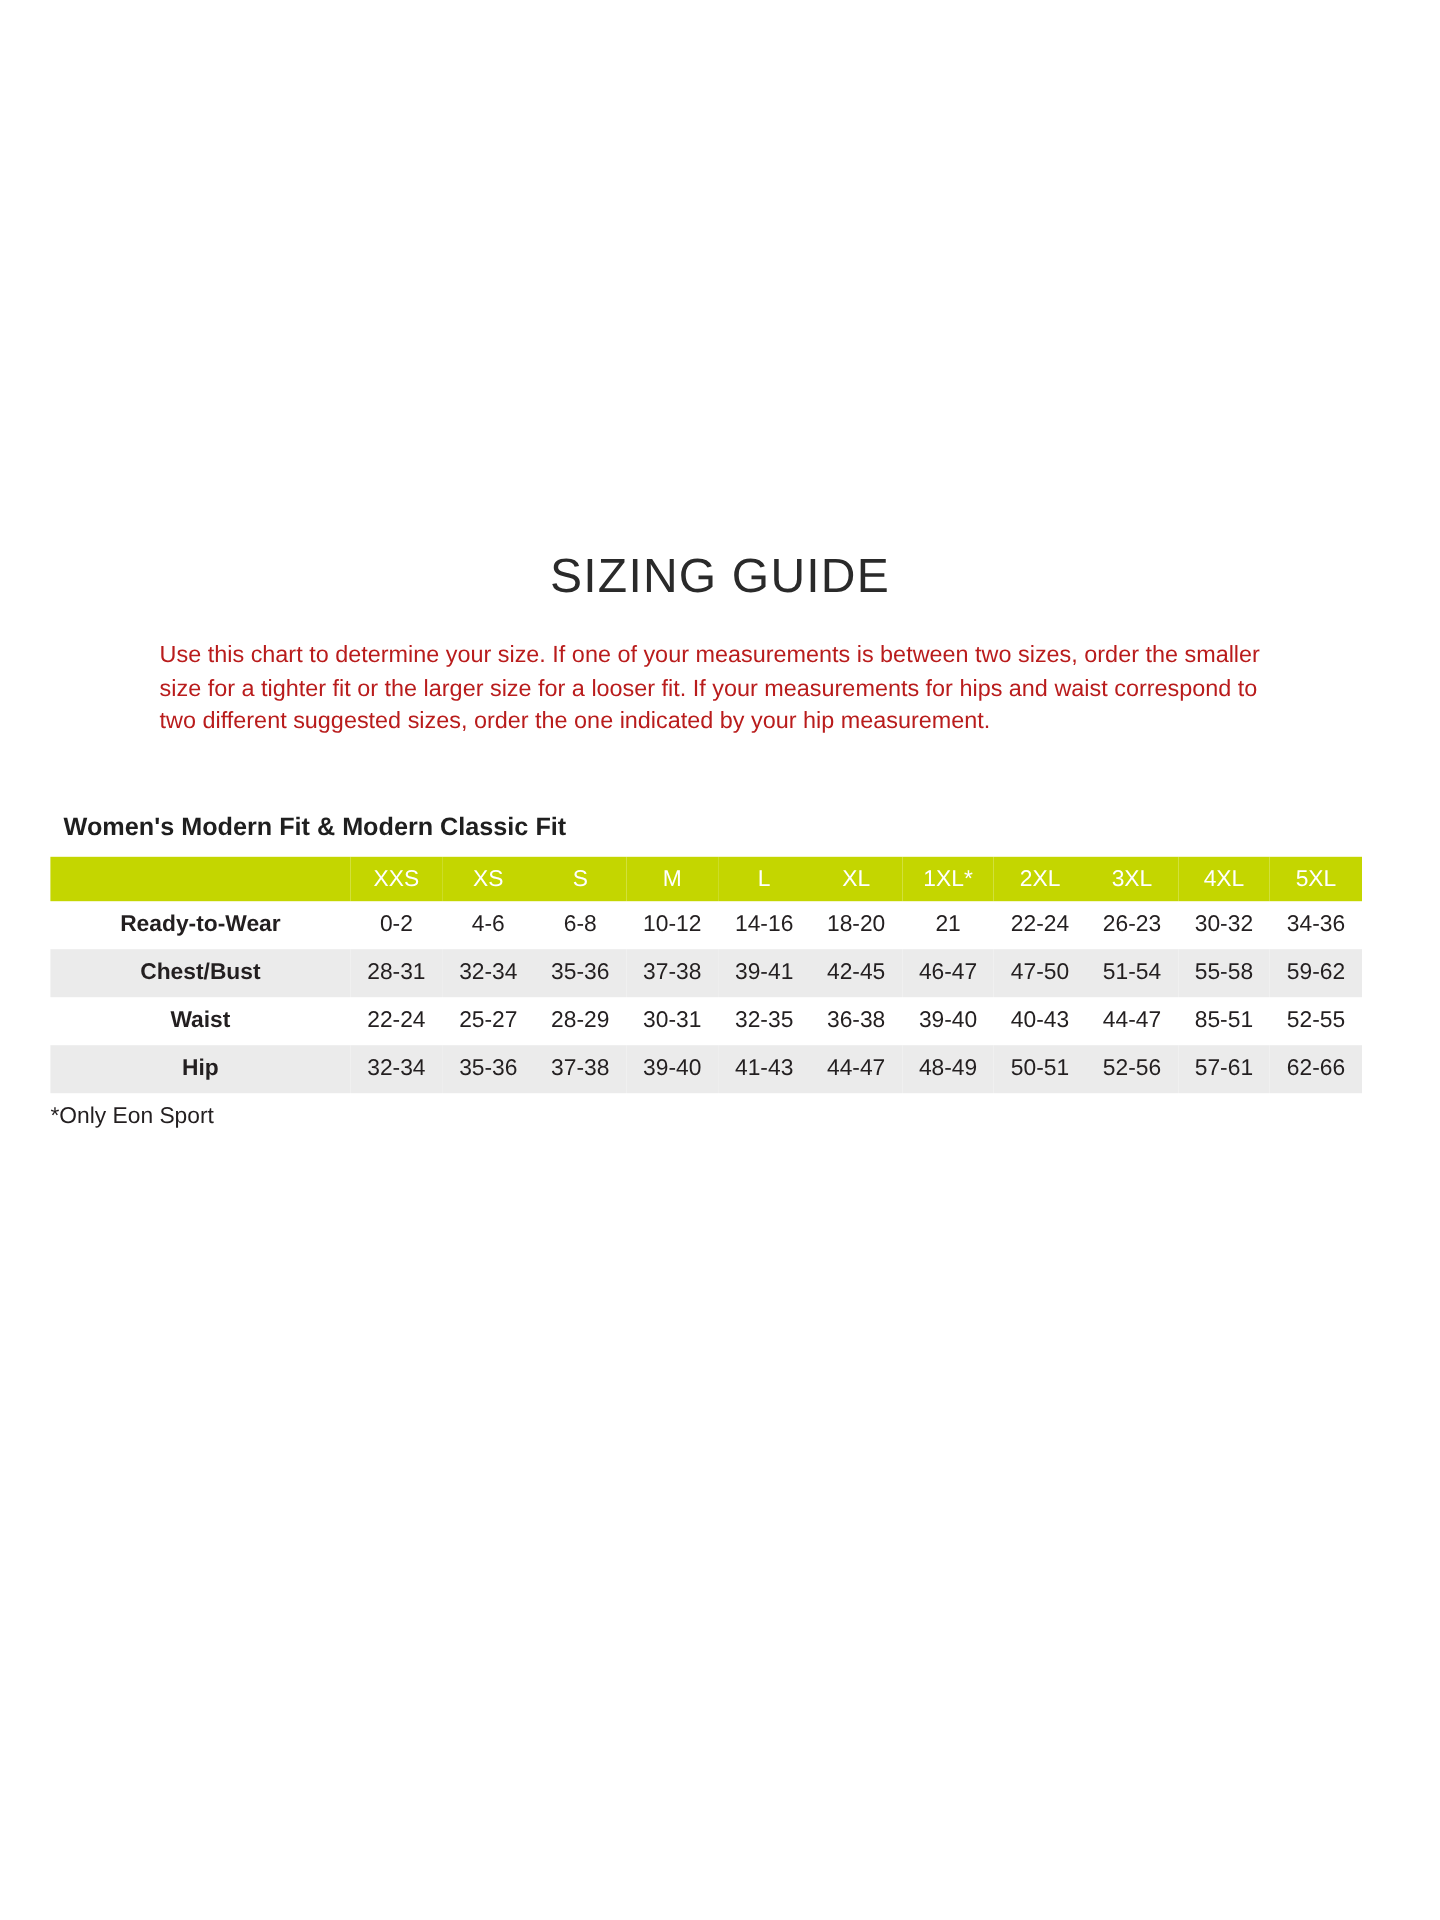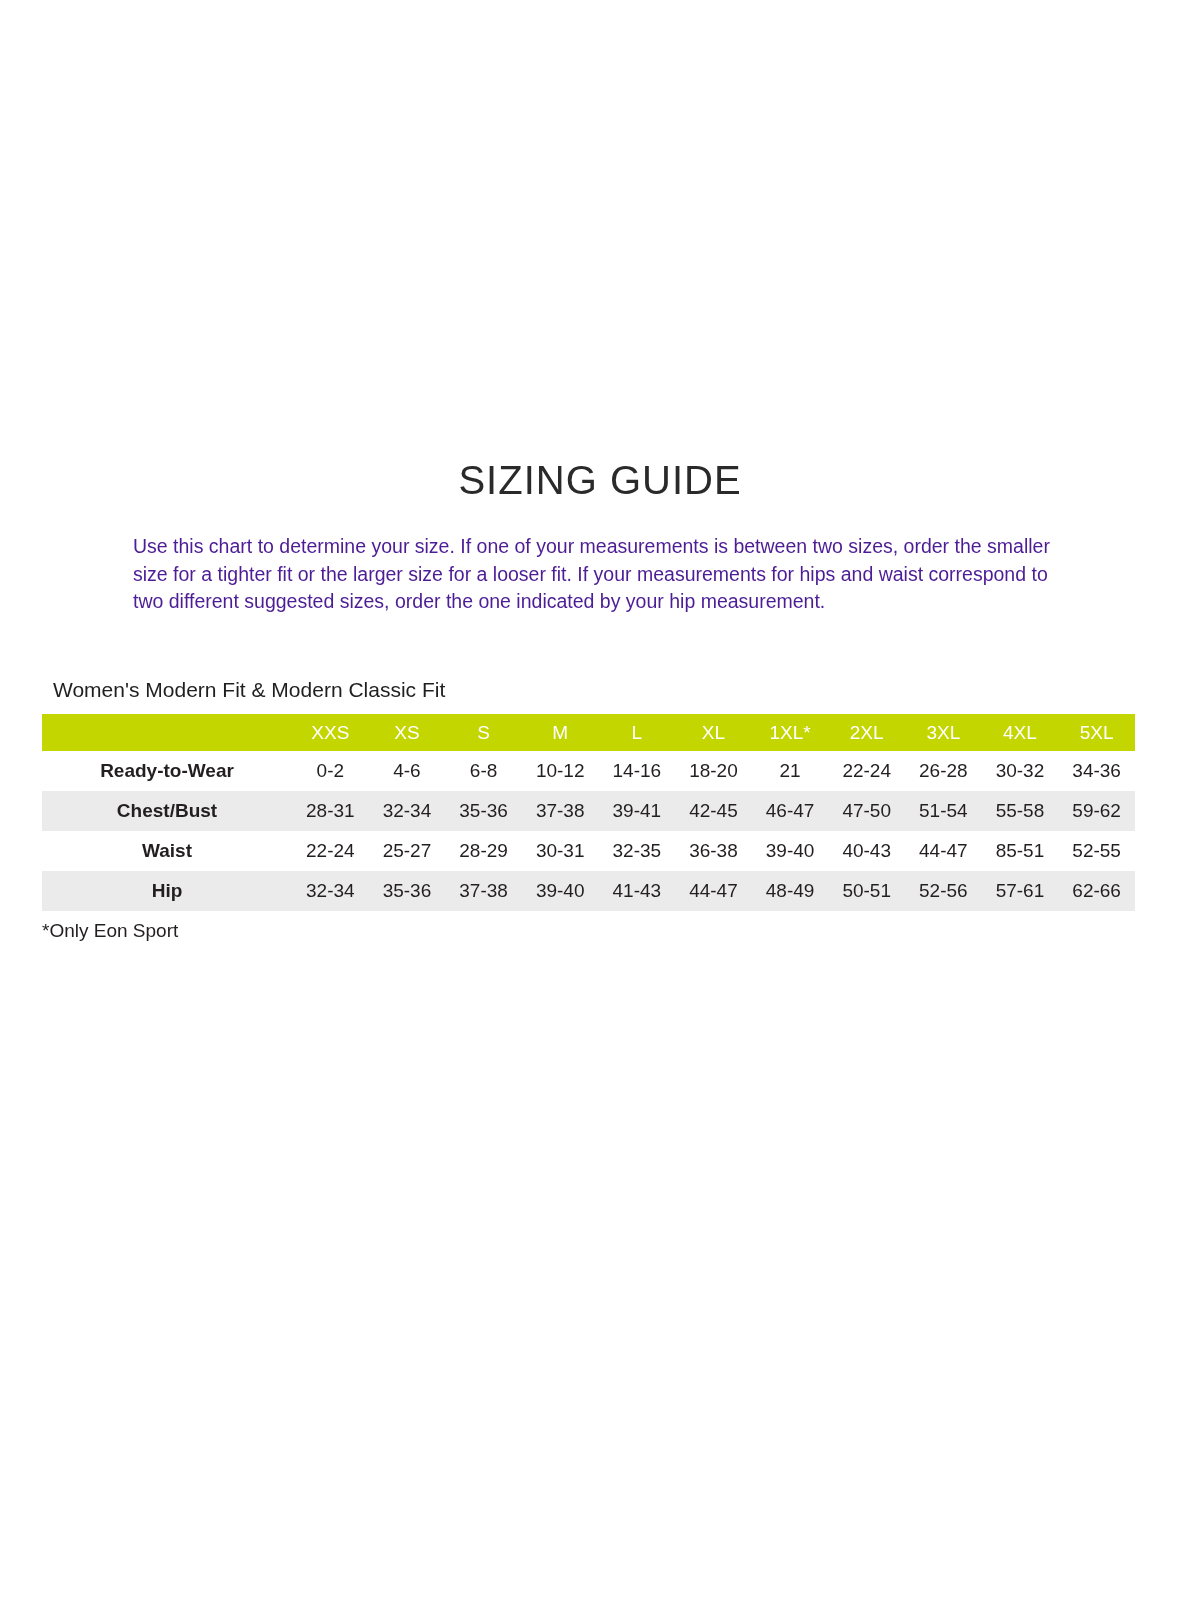--- a/index.html
+++ b/index.html
@@ -25,26 +25,26 @@
     font-size:40px;
     font-weight:400;
     letter-spacing:1px;
     color:#2a2a2a;
   }
   .intro{
     width:918px;
     margin:0 auto 0 133px;
     font-size:19.5px;
     line-height:1.42;
-    color:#4c1d95;
+    color:#b91c1c;
   }
   .section-heading{
     margin:62px 12px 12px 53px;
     font-size:21px;
-    font-weight:normal;
+    font-weight:bold;
     color:#1f1f1f;
   }
   table.sizing{
     margin-left:42px;
     width:1093px;
     border-collapse:collapse;
     table-layout:fixed;
   }
   table.sizing col.label-col{width:250px;}
   table.sizing thead th{
@@ -126,21 +126,21 @@
       <tr>
         <th>Ready-to-Wear</th>
         <td>0-2</td>
         <td>4-6</td>
         <td>6-8</td>
         <td>10-12</td>
         <td>14-16</td>
         <td>18-20</td>
         <td>21</td>
         <td>22-24</td>
-        <td>26-28</td>
+        <td>26-23</td>
         <td>30-32</td>
         <td>34-36</td>
       </tr>
       <tr class="alt">
         <th>Chest/Bust</th>
         <td>28-31</td>
         <td>32-34</td>
         <td>35-36</td>
         <td>37-38</td>
         <td>39-41</td>

